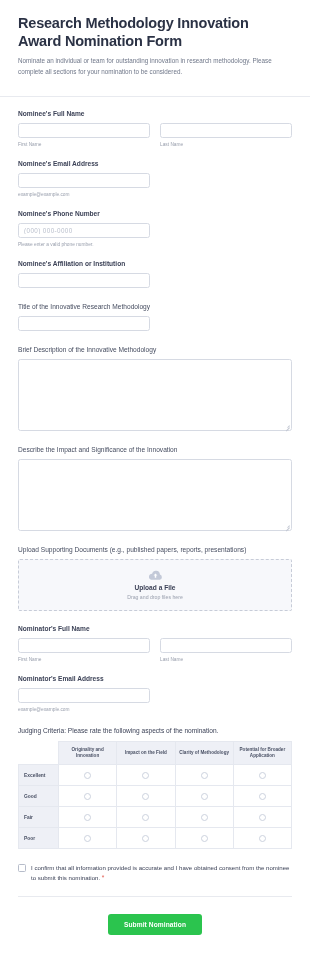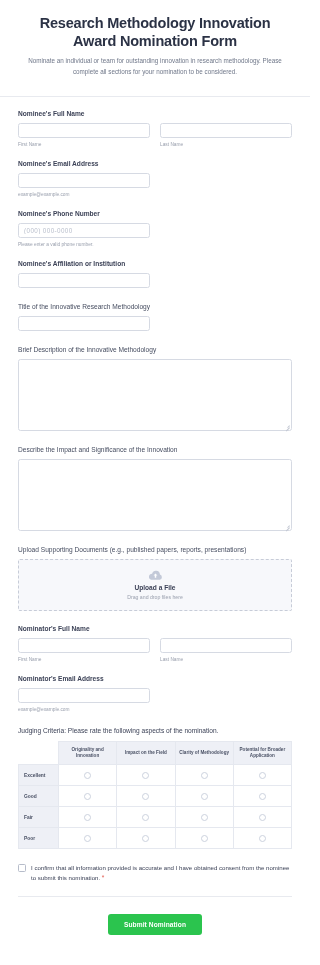--- a/index.html
+++ b/index.html
@@ -11,21 +11,21 @@
     -webkit-font-smoothing: antialiased;
   }
   .page {
     width: 310px; height: 965px;
     position: relative;
     overflow: hidden;
     background: #fff;
   }
 
   
-  .header { padding: 14px 18px 10px 18px; text-align: center; }
+  .header { padding: 14px 18px 10px 18px; }
   .form-title {
     font-size: 14.5px;
     line-height: 18px;
     font-weight: 700;
     color: #2b3245;
     letter-spacing: -0.2px;
     margin: 0 0 6px 0;
   }
   .form-subtitle {
     font-size: 6.3px;

